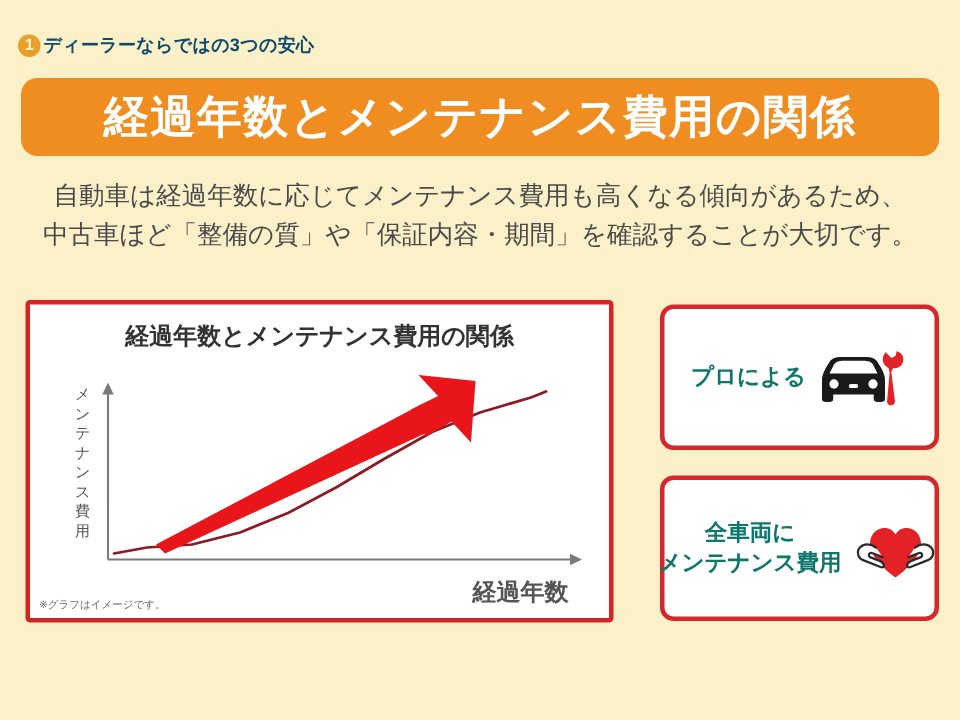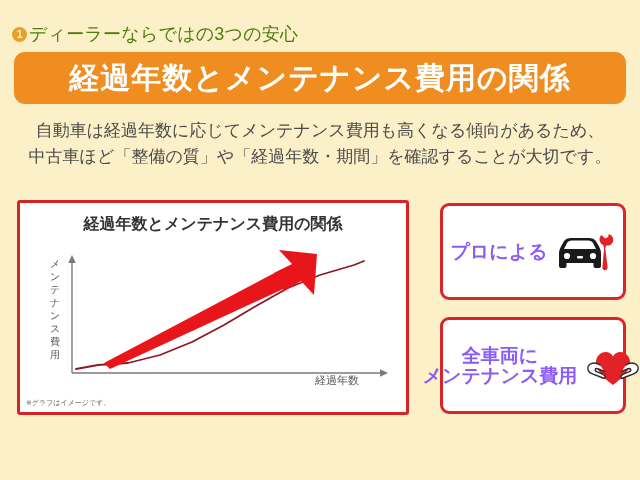--- a/index.html
+++ b/index.html
@@ -36,23 +36,23 @@
     border-radius: 50%;
     background: #e8a02a;
     color: #fcf0c8;
     font-size: 11px;
     font-weight: bold;
     line-height: 15px;
     text-align: center;
     flex: none;
   }
   .eyebrow-text {
-    color: #4d7c0f;
-    font-size: 18px;
-    font-weight: normal;
+    color: #0c4a6e;
+    font-size: 12px;
+    font-weight: bold;
     letter-spacing: 0.2px;
     white-space: nowrap;
   }
 
   
   .banner {
     position: absolute;
     left: 14px;
     top: 52px;
     width: 612px;
@@ -121,23 +121,23 @@
     top: 54px;
     width: 16px;
     font-size: 10px;
     color: #555555;
     line-height: 13px;
     letter-spacing: 0;
   }
   .x-axis-label {
     position: absolute;
     left: 295px;
-    top: 170px;
-    font-size: 11px;
-    font-weight: normal;
+    top: 182px;
+    font-size: 16px;
+    font-weight: bold;
     color: #555555;
     white-space: nowrap;
   }
   .chart-note {
     position: absolute;
     left: 6px;
     bottom: 4px;
     font-size: 7px;
     color: #666666;
     white-space: nowrap;
@@ -160,22 +160,22 @@
   .card-inner {
     position: absolute;
     inset: 0;
     display: flex;
     align-items: center;
     justify-content: center;
     gap: 6px;
     padding: 0 6px;
   }
   .card-text {
-    color: #8b5cf6;
-    font-size: 19px;
+    color: #0f766e;
+    font-size: 15px;
     font-weight: bold;
     line-height: 20px;
     text-align: center;
     white-space: nowrap;
   }
   .card-icon {
     flex: none;
     display: block;
   }
 </style>
@@ -188,21 +188,21 @@
     <span class="eyebrow-num">1</span>
     <span class="eyebrow-text">ディーラーならではの3つの安心</span>
   </div>
 
   <div class="banner">
     <span class="banner-title">経過年数とメンテナンス費用の関係</span>
   </div>
 
   <div class="lead">
     <div class="lead-line">自動車は経過年数に応じてメンテナンス費用も高くなる傾向があるため、</div>
-    <div class="lead-line">中古車ほど「整備の質」や「経過年数・期間」を確認することが大切です。</div>
+    <div class="lead-line">中古車ほど「整備の質」や「保証内容・期間」を確認することが大切です。</div>
   </div>
 
   <div class="chart-panel">
 
     <div class="chart-title">経過年数とメンテナンス費用の関係</div>
 
     <svg class="chart-svg" width="386" height="209" viewBox="0 0 386 209">
 
       <line x1="52" y1="170" x2="52" y2="58" stroke="#7a7a7a" stroke-width="1.4"></line>
       <polygon points="52,52 48.2,60 55.8,60" fill="#7a7a7a"></polygon>

